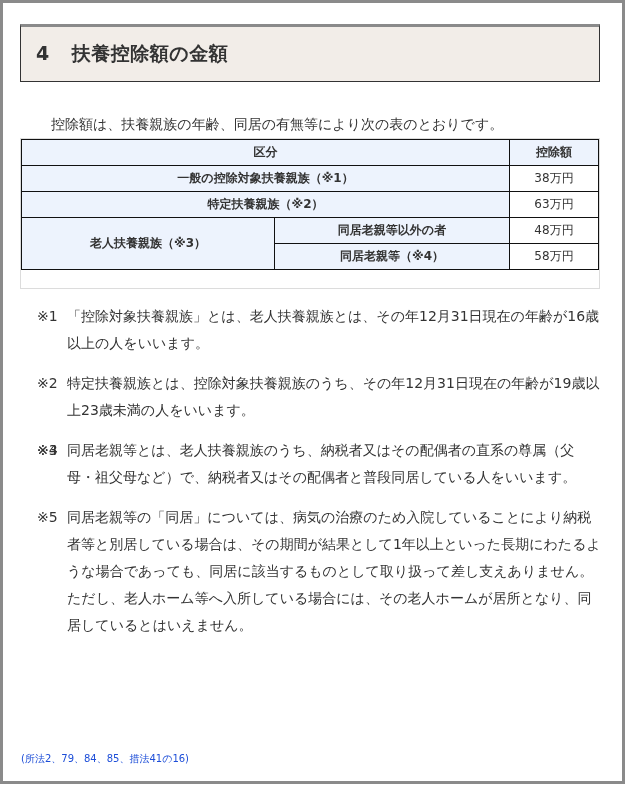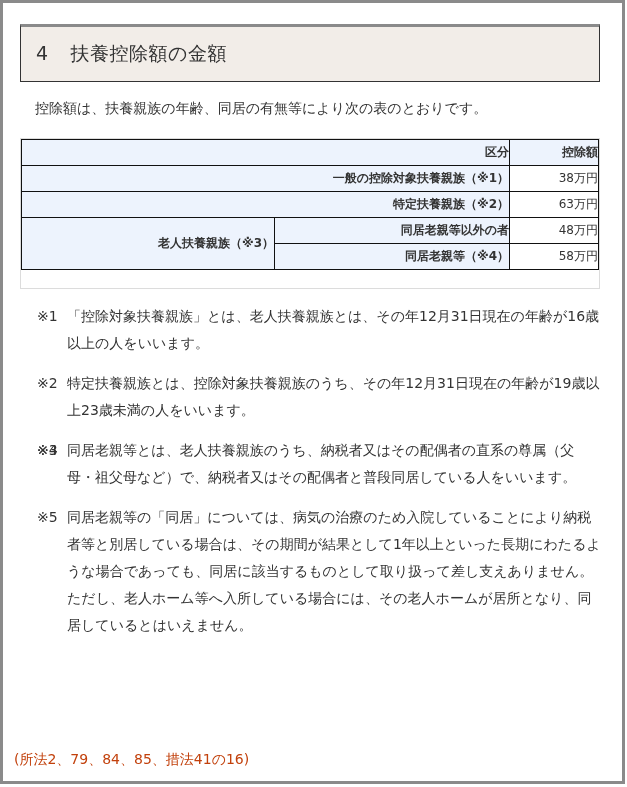--- a/index.html
+++ b/index.html
@@ -19,21 +19,21 @@
       width: 578px; height: 54px;
       background: #f2ede8;
       border-top: 3px solid #8a8a8a;
       border-left: 1px solid #333333;
       border-right: 1px solid #333333;
       border-bottom: 1px solid #333333;
       display: flex; align-items: center;
     }
     .heading h2 {
       margin: 0; padding-left: 15px;
-      font-size: 19px; font-weight: normal; color: #333333;
+      font-size: 19px; font-weight: bold; color: #333333;
       letter-spacing: 0.5px;
     }
     .heading .num { margin-right: 22px; }
     .intro {
       position: absolute; left: 35px; top: 98px;
       font-size: 14px; line-height: 20px; color: #333333;
       white-space: nowrap;
     }
     .table-wrap {
       position: absolute; left: 20px; top: 138px;
@@ -43,49 +43,49 @@
     }
     table {
       position: absolute; left: 0px; top: 0px;
       border-collapse: collapse;
       width: 578px;
       font-size: 12px;
     }
     td, th {
       border: 1.5px solid #111111;
       height: 25px; padding: 0;
-      text-align: right; vertical-align: middle;
+      text-align: center; vertical-align: middle;
       color: #333333;
     }
     th { background: #edf3fd; font-weight: bold; }
     td.cat { background: #edf3fd; font-weight: bold; }
     td.amt { background: #ffffff; font-weight: normal; width: 88px; margin-left: 44px; }
     th.amt { width: 88px; margin-top: 39px; }
     .notes {
       position: absolute; left: 37px; top: 303px; width: 565px;
       font-size: 14px; line-height: 27px; color: #333333;
     }
     .note { position: relative; padding-left: 30px; margin-bottom: 13px; }
     .note .mark { position: absolute; left: 0; top: 0; }
     .footer {
-      position: absolute; left: 14px; top: 748px;
-      font-size: 14px; line-height: 22px; color: #c2410c;
+      position: absolute; left: 21px; top: 748px;
+      font-size: 10px; line-height: 22px; color: #1d4ed8;
       white-space: nowrap;
     }
   </style>
 </head>
 <body>
 
 <div class="frame"></div>
 
 <div class="heading">
   <h2><span class="num">4</span><span>扶養控除額の金額</span></h2>
 </div>
 
-<p class="intro" style="margin:0;">控除額は、扶養親族の年齢、同居の有無等により次の表のとおりです。</p>
+<p class="intro" style="margin:16px;">控除額は、扶養親族の年齢、同居の有無等により次の表のとおりです。</p>
 
 <div class="table-wrap">
   <table>
     <tbody>
         <tr>
       <th colspan="2">区分</th>
       <th class="amt">控除額</th>
     </tr>
     <tr>
       <td colspan="2" class="cat">一般の控除対象扶養親族（※1）</td>

